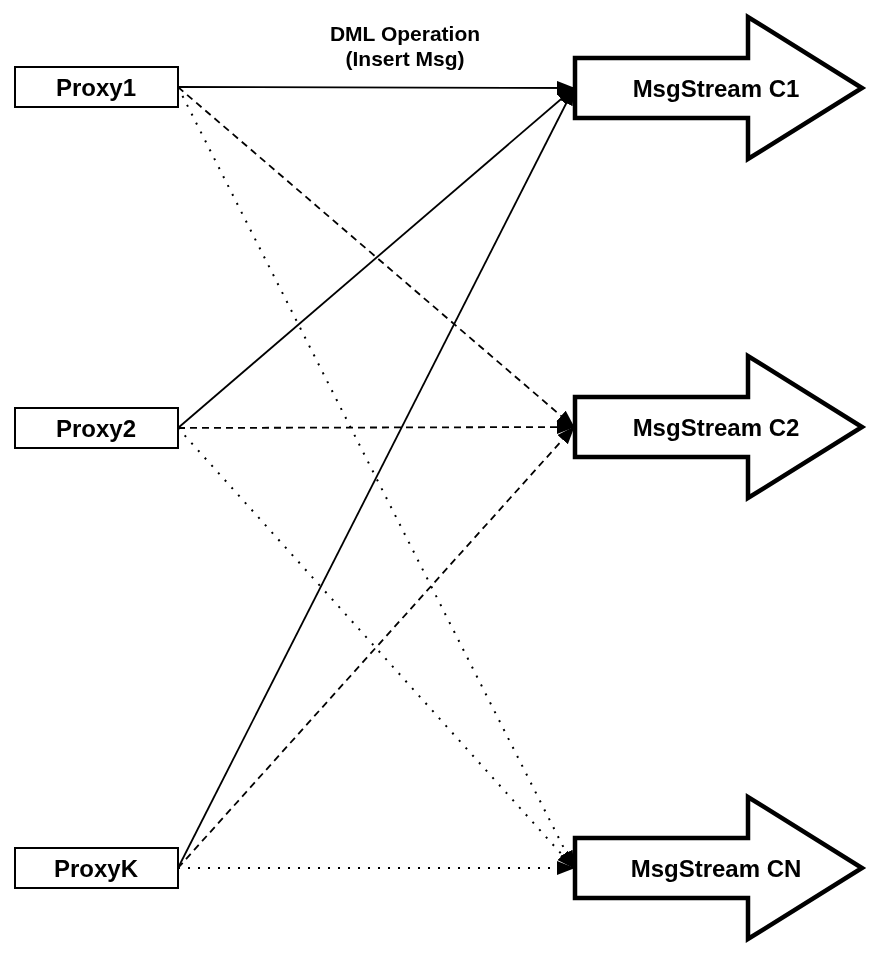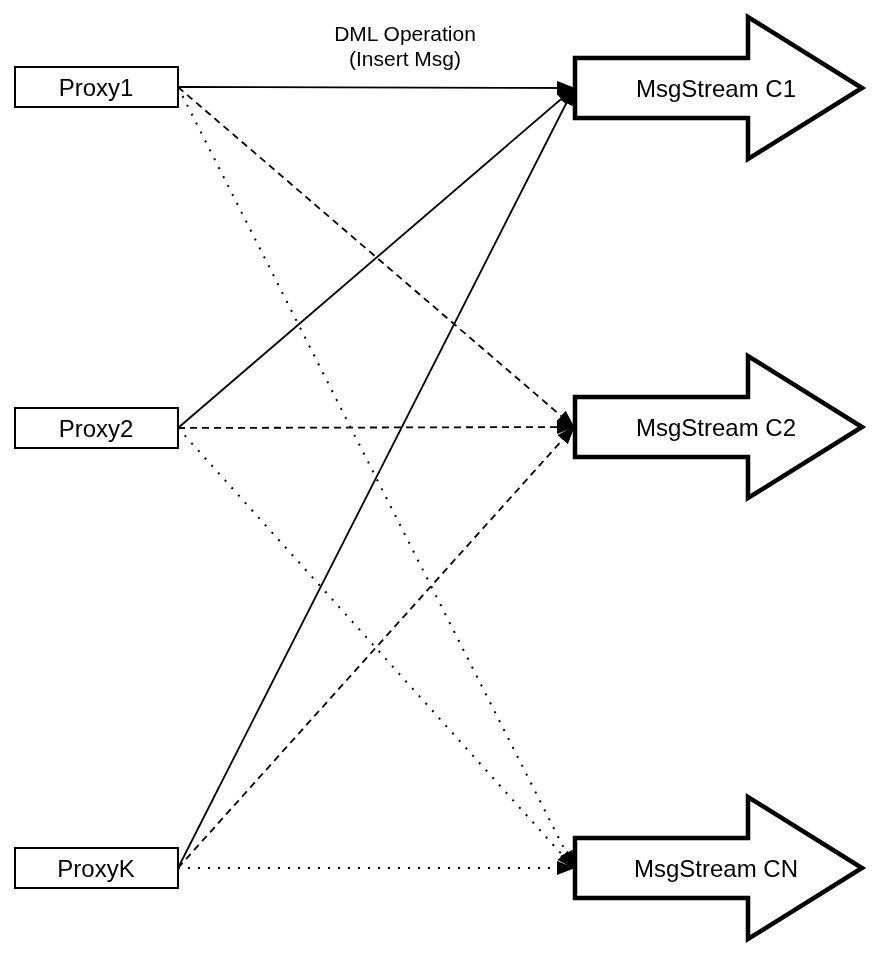--- a/index.html
+++ b/index.html
@@ -6,20 +6,21 @@
     margin: 0;
     padding: 0;
     background: #ffffff;
   }
   .canvas {
     position: relative;
     width: 875px;
     height: 956px;
     background: #ffffff;
     overflow: hidden;
+    font-weight: bold;
   }
   svg { display: block; }
   .shape-label {
     font-family: "Liberation Sans", sans-serif;
     font-size: 24px;
     fill: #000000;
     text-anchor: middle;
   }
   .edge-label {
     font-family: "Liberation Sans", sans-serif;

